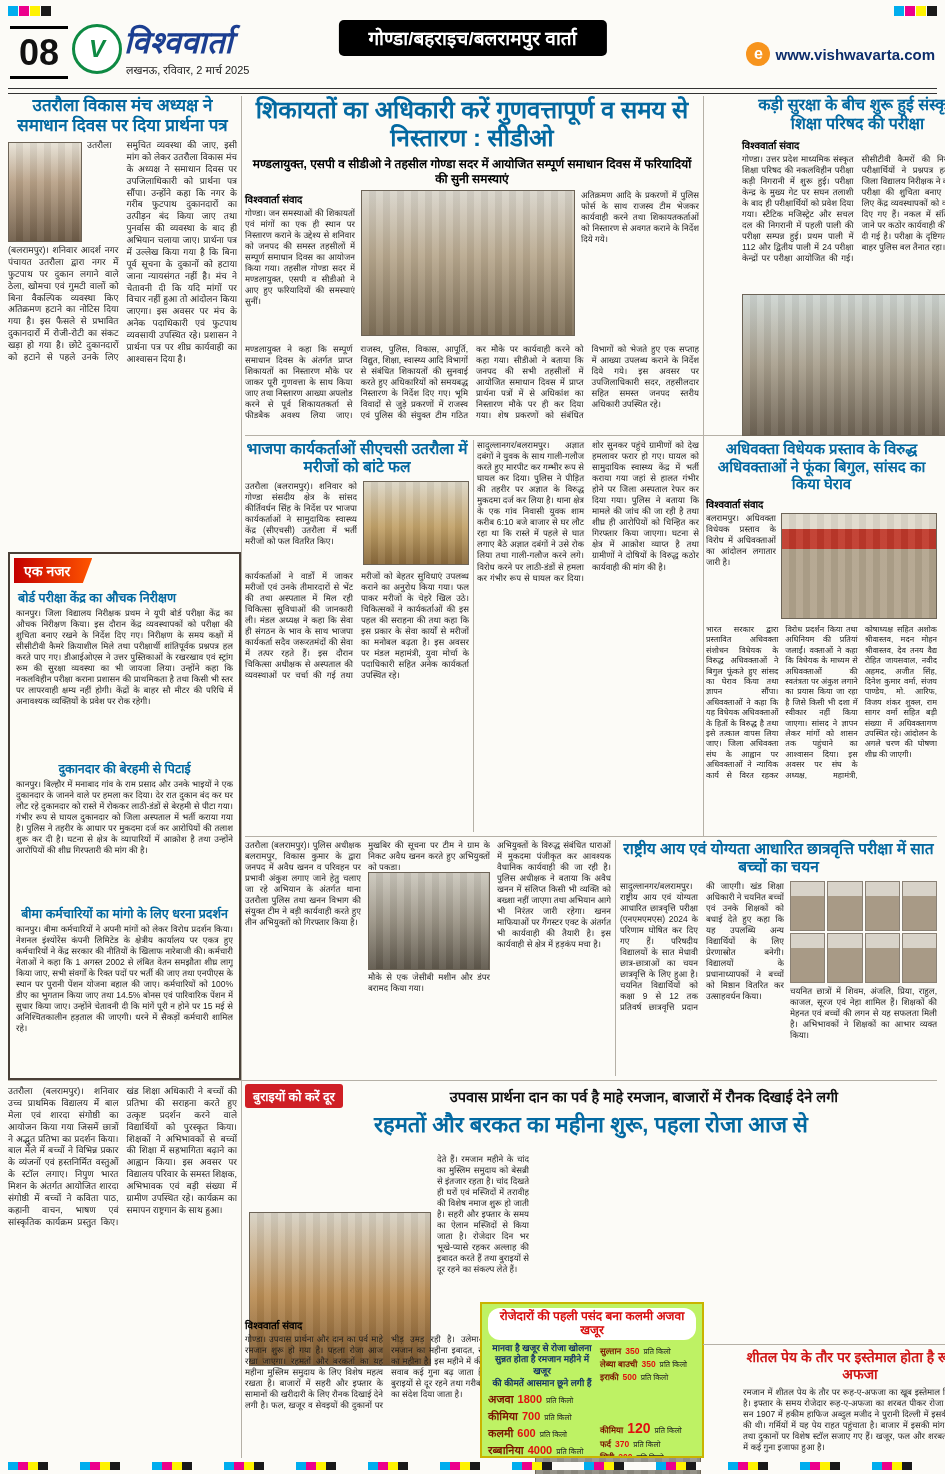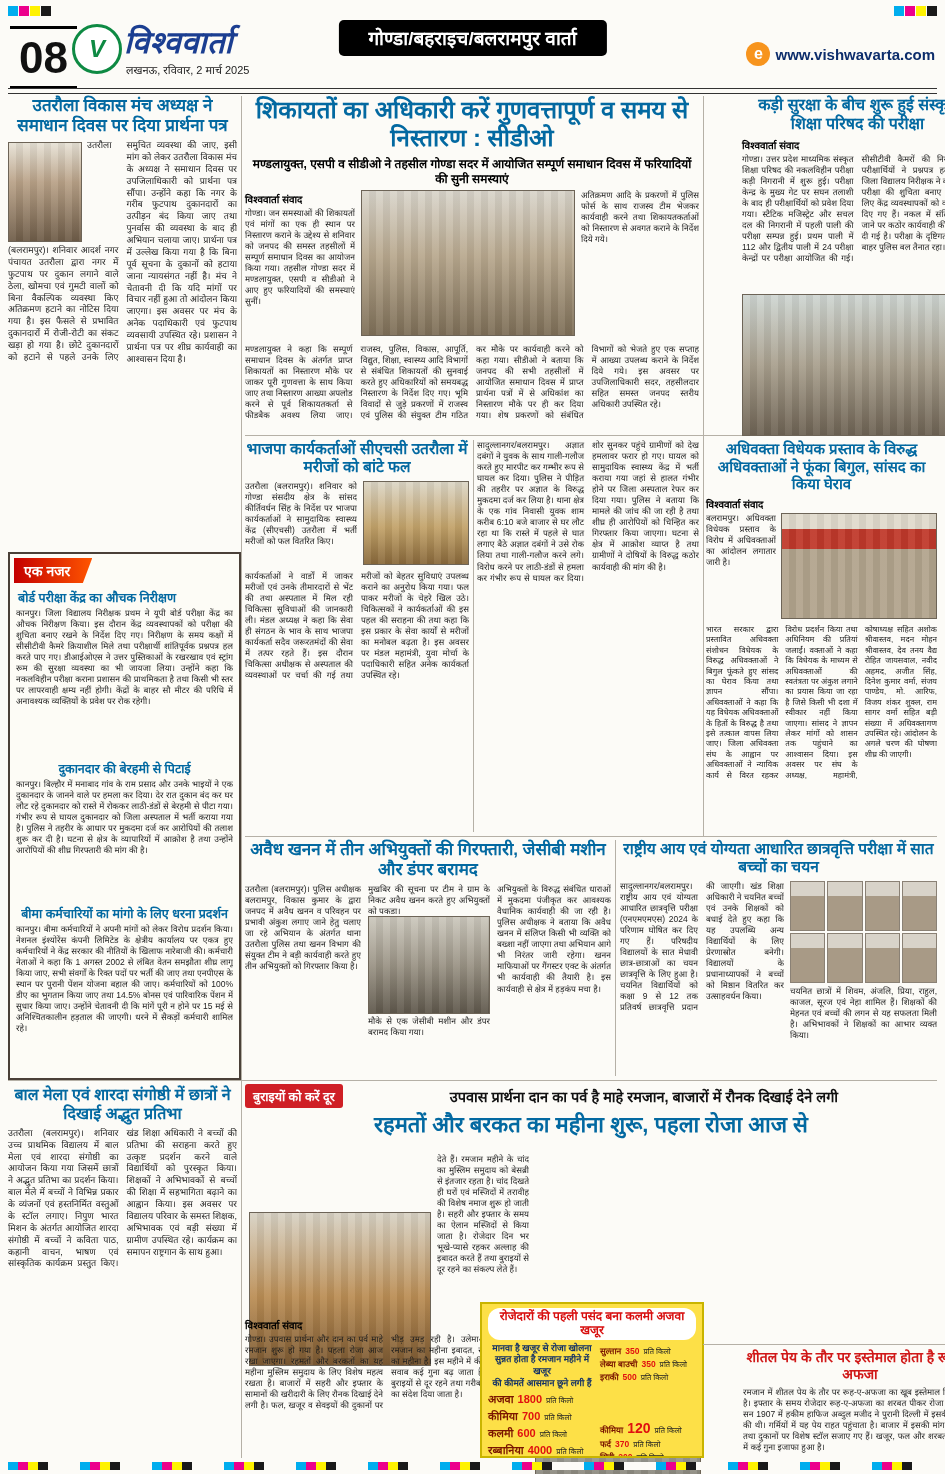--- a/index.html
+++ b/index.html
@@ -24,34 +24,34 @@
   .ph-mining{background:linear-gradient(180deg,#ccc8bd 0%,#9b9486 50%,#5f584c 100%);}
   .ph-bakery{background:linear-gradient(180deg,#d8d2c4 0%,#bb8e55 55%,#7c5a33 100%);}
   .ph-mosque{background:linear-gradient(180deg,#c9d4da 0%,#aeb6b4 40%,#766c5c 100%);}
   .vrule{position:absolute;width:1px;background:#b5b0a6;}
   .hrule{position:absolute;height:1px;background:#b5b0a6;}
   .regbar{display:flex;gap:1px;}
   .regbar span{width:10px;height:10px;display:block;}
   .c-c{background:#00adee;} .c-m{background:#ec008c;} .c-y{background:#fff200;} .c-k{background:#1a1a1a;}
   .masthead{font-weight:800;font-style:italic;font-size:31px;color:#1b3e91;letter-spacing:.5px;}
   .section-pill{background:#000;color:#fff;font-weight:bold;font-size:19px;padding:5px 30px;border-radius:5px;white-space:nowrap;}
-  .pageno{font-size:44px;font-weight:800;border-top:3px solid #000;border-bottom:3px solid #000;padding:1px 9px;line-height:1.25;}
+  .pageno{font-size:36px;font-weight:800;border-top:3px solid #000;border-bottom:3px solid #000;padding:1px 9px;line-height:1.25;}
   .logo-circle{width:44px;height:44px;border-radius:50%;background:#fff;border:3px solid #0e8a43;
      display:flex;align-items:center;justify-content:center;font-weight:800;font-style:italic;font-size:24px;color:#0e8a43;}
   .elogo{width:24px;height:24px;border-radius:50%;background:#f7941d;color:#fff;font-weight:800;font-size:16px;
      display:flex;align-items:center;justify-content:center;margin-right:5px;}
   .website{font-weight:bold;font-size:15px;color:#0d2d6b;}
   .ek-box{border:2px solid #4a4038;background:#fdfcf6;}
   .ek-head{display:inline-block;background:linear-gradient(90deg,#c40000,#ff5500);color:#fff;font-weight:800;
      font-size:14px;padding:3px 22px 3px 10px;clip-path:polygon(0 0,100% 0,88% 100%,0 100%);margin:4px 0 2px 4px;}
   .ek-item h3{margin:6px 2px 2px 2px;line-height:1.2;}
   .inline-photo{display:block;float:left;margin:2px 5px 3px 0;}
   .kicker-label{background:#cf1f25;color:#fff;font-weight:800;font-size:12.5px;display:flex;align-items:center;
      justify-content:center;padding:0 8px;border-radius:3px;}
-  .dates-box{background:#fde047;border:2px solid #c9b400;overflow:hidden;}
+  .dates-box{background:#bef264;border:2px solid #c9b400;overflow:hidden;}
   .dates-title{background:#fff;border-radius:12px;margin:4px 6px 2px 6px;padding:2px 4px;text-align:center;
      color:#d80f0f;font-weight:800;font-size:12px;line-height:1.15;}
   .dates-line{display:block;text-align:center;font-weight:bold;font-size:9px;color:#123066;line-height:1.3;}
   .price-row{display:flex;align-items:baseline;gap:4px;margin:2px 0;}
   .price-name{font-weight:800;color:#7a1500;}
   .price-val{font-weight:800;color:#e01010;}
   .price-unit{font-size:7.5px;color:#222;}
   .stu-grid{display:grid;grid-template-columns:repeat(4,1fr);gap:2px;}
   .stu{height:48px;border:1px solid #8a8175;background:linear-gradient(180deg,#d8d3c9 0 30%,#a89a86 30% 100%);}
   .rooh-title{color:#d01818;font-weight:800;font-size:14px;text-align:center;line-height:1.2;margin:2px 0 4px 0;}
@@ -163,21 +163,20 @@
     <h2 class="hl" style="font-size:15px;">अधिवक्ता विधेयक प्रस्ताव के विरुद्ध अधिवक्ताओं ने फूंका बिगुल, सांसद का किया घेराव</h2>
     <div class="byline">विश्ववार्ता संवाद</div>
     <div style="display:flex;gap:5px;height:108px;">
       <div class="small-text" style="width:70px;height:108px;">बलरामपुर। अधिवक्ता विधेयक प्रस्ताव के विरोध में अधिवक्ताओं का आंदोलन लगातार जारी है।</div>
       <div class="photo ph-protest" style="flex:1;height:104px;"></div>
     </div>
     <div class="small-text cols-3" style="height:208px;margin-top:4px;font-size:8px;">भारत सरकार द्वारा प्रस्तावित अधिवक्ता संशोधन विधेयक के विरुद्ध अधिवक्ताओं ने बिगुल फूंकते हुए सांसद का घेराव किया तथा ज्ञापन सौंपा। अधिवक्ताओं ने कहा कि यह विधेयक अधिवक्ताओं के हितों के विरुद्ध है तथा इसे तत्काल वापस लिया जाए। जिला अधिवक्ता संघ के आह्वान पर अधिवक्ताओं ने न्यायिक कार्य से विरत रहकर विरोध प्रदर्शन किया तथा अधिनियम की प्रतियां जलाईं। वक्ताओं ने कहा कि विधेयक के माध्यम से अधिवक्ताओं की स्वतंत्रता पर अंकुश लगाने का प्रयास किया जा रहा है जिसे किसी भी दशा में स्वीकार नहीं किया जाएगा। सांसद ने ज्ञापन लेकर मांगों को शासन तक पहुंचाने का आश्वासन दिया। इस अवसर पर संघ के अध्यक्ष, महामंत्री, कोषाध्यक्ष सहित अशोक श्रीवास्तव, मदन मोहन श्रीवास्तव, देव तनय वैद्य रोहित जायसवाल, नवीद अहमद, अजीत सिंह, दिनेश कुमार वर्मा, संजय पाण्डेय, मो. आरिफ, विजय शंकर शुक्ल, राम सागर वर्मा सहित बड़ी संख्या में अधिवक्तागण उपस्थित रहे। आंदोलन के अगले चरण की घोषणा शीघ्र की जाएगी।</div>
   </div>
 
   <div class="abs" style="left:245px;top:840px;width:366px;height:236px;">
-    <h2 class="hl" style="font-size:17px;">अवैध खनन में तीन अभियुक्तों की गिरफ्तारी, जेसीबी मशीन और डंपर बरामद</h2>
     <div style="display:flex;gap:7px;height:176px;">
       <div class="small-text" style="width:116px;height:176px;">उतरौला (बलरामपुर)। पुलिस अधीक्षक बलरामपुर, विकास कुमार के द्वारा जनपद में अवैध खनन व परिवहन पर प्रभावी अंकुश लगाए जाने हेतु चलाए जा रहे अभियान के अंतर्गत थाना उतरौला पुलिस तथा खनन विभाग की संयुक्त टीम ने बड़ी कार्यवाही करते हुए तीन अभियुक्तों को गिरफ्तार किया है।</div>
       <div style="width:122px;">
         <div class="small-text" style="height:30px;">मुखबिर की सूचना पर टीम ने ग्राम के निकट अवैध खनन करते हुए अभियुक्तों को पकड़ा।</div>
         <div class="photo ph-mining" style="width:120px;height:96px;margin:2px 0;"></div>
         <div class="small-text" style="height:40px;">मौके से एक जेसीबी मशीन और डंपर बरामद किया गया।</div>
       </div>
       <div class="small-text" style="flex:1;height:176px;">अभियुक्तों के विरुद्ध संबंधित धाराओं में मुकदमा पंजीकृत कर आवश्यक वैधानिक कार्यवाही की जा रही है। पुलिस अधीक्षक ने बताया कि अवैध खनन में संलिप्त किसी भी व्यक्ति को बख्शा नहीं जाएगा तथा अभियान आगे भी निरंतर जारी रहेगा। खनन माफियाओं पर गैंगस्टर एक्ट के अंतर्गत भी कार्यवाही की तैयारी है। इस कार्यवाही से क्षेत्र में हड़कंप मचा है।</div>
     </div>
   </div>
@@ -196,21 +195,20 @@
           <div class="stu"></div>
           <div class="stu"></div>
           <div class="stu"></div>
         </div>
         <div class="small-text" style="height:76px;margin-top:3px;">चयनित छात्रों में शिवम, अंजलि, प्रिया, राहुल, काजल, सूरज एवं नेहा शामिल हैं। शिक्षकों की मेहनत एवं बच्चों की लगन से यह सफलता मिली है। अभिभावकों ने शिक्षकों का आभार व्यक्त किया।</div>
       </div>
     </div>
   </div>
 
   <div class="abs" style="left:8px;top:1086px;width:229px;height:372px;">
-    <h2 class="hl" style="font-size:16px;">बाल मेला एवं शारदा संगोष्ठी में छात्रों ने दिखाई अद्भुत प्रतिभा</h2>
     <div class="body-text cols-2" style="height:314px;">उतरौला (बलरामपुर)। शनिवार उच्च प्राथमिक विद्यालय में बाल मेला एवं शारदा संगोष्ठी का आयोजन किया गया जिसमें छात्रों ने अद्भुत प्रतिभा का प्रदर्शन किया। बाल मेले में बच्चों ने विभिन्न प्रकार के व्यंजनों एवं हस्तनिर्मित वस्तुओं के स्टॉल लगाए। निपुण भारत मिशन के अंतर्गत आयोजित शारदा संगोष्ठी में बच्चों ने कविता पाठ, कहानी वाचन, भाषण एवं सांस्कृतिक कार्यक्रम प्रस्तुत किए। खंड शिक्षा अधिकारी ने बच्चों की प्रतिभा की सराहना करते हुए उत्कृष्ट प्रदर्शन करने वाले विद्यार्थियों को पुरस्कृत किया। शिक्षकों ने अभिभावकों से बच्चों की शिक्षा में सहभागिता बढ़ाने का आह्वान किया। इस अवसर पर विद्यालय परिवार के समस्त शिक्षक, अभिभावक एवं बड़ी संख्या में ग्रामीण उपस्थित रहे। कार्यक्रम का समापन राष्ट्रगान के साथ हुआ।</div>
   </div>
 
   <div class="abs" style="left:245px;top:1084px;width:692px;height:374px;">
     <div style="display:flex;gap:8px;height:24px;align-items:stretch;">
       <div class="kicker-label">बुराइयों को करें दूर</div>
       <div style="flex:1;display:flex;align-items:center;justify-content:center;font-weight:bold;font-size:14.5px;">उपवास प्रार्थना दान का पर्व है माहे रमजान, बाजारों में रौनक दिखाई देने लगी</div>
     </div>
     <h1 class="hl" style="font-size:22px;margin-top:4px;">रहमतों और बरकत का महीना शुरू, पहला रोजा आज से</h1>
 

